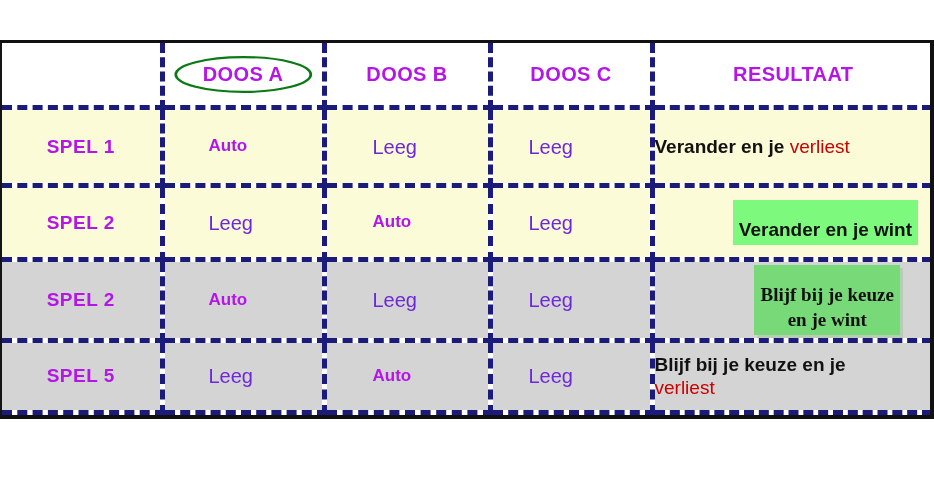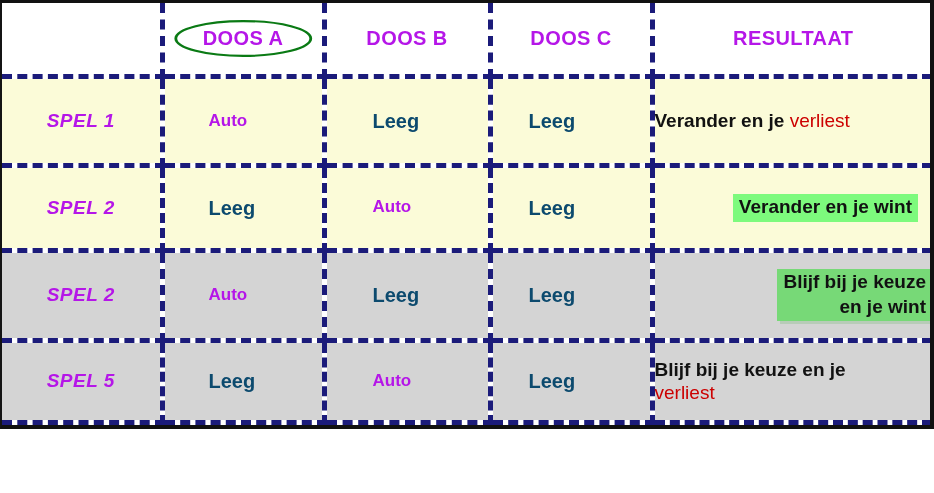--- a/index.html
+++ b/index.html
@@ -7,28 +7,29 @@
     padding: 0;
     background: #ffffff;
   }
   body {
     font-family: "Liberation Sans", sans-serif;
   }
 
   #table-root {
     position: relative;
     width: 934px;
-    height: 429px;
+    height: 379px;
     box-sizing: border-box;
     background: #ffffff;
     border-top: 3px solid #111111;
     border-left: 2px solid #141414;
     border-right: 4px solid #111111;
     border-bottom: 4px solid #111111;
     overflow: hidden;
+    margin-top: 40px;
   }
 
   .grid {
     position: absolute;
     left: 0; top: 0;
     width: 100%;
     height: 100%;
     border-collapse: collapse;
     table-layout: fixed;
   }
@@ -75,30 +76,29 @@
     font-size: 20px;
     letter-spacing: 0.4px;
     text-align: center;
   }
   .spel-text {
     color: #b516e8;
     font-weight: bold;
     font-size: 19px;
     letter-spacing: 0.5px;
     text-align: center;
-    font-style: italic;
   }
   .cell-auto {
     color: #b516e8;
     font-weight: bold;
     font-size: 17px;
   }
   .cell-leeg {
-    color: #0c4a6e;
-    font-weight: bold;
+    color: #6d28d9;
+    font-weight: normal;
     font-size: 20px;
   }
   .box-cell-inner {
     padding-left: 48px;
     line-height: 1.1;
   }
   .box-cell-inner.shift-a { padding-left: 44px; }
   .box-cell-inner.shift-b { padding-left: 46px; }
   .box-cell-inner.shift-c { padding-left: 36px; }
 
@@ -117,32 +117,32 @@
     font-weight: normal;
   }
 
   .win-chip {
     display: inline-block;
     background: #7dfa7d;
     color: #111111;
     font-weight: bold;
     font-size: 19px;
     line-height: 1.3;
-    padding: 1px 6px 2px 6px;
+    padding: 18px 6px 2px 6px;
     white-space: nowrap;
   }
   .win-chip.muted {
     background: #77d977;
     box-shadow: 3px 3px 0 0 #b8ccb8;
     white-space: normal;
   }
 
   .result-right   { text-align: right;  padding-right: 14px; }
   .result-left    { text-align: left; }
-  .result-chipwrap-r4 { text-align: right; padding-left: 68px; }
+  .result-chipwrap-r4 { text-align: center; padding-left: 68px; font-family: Liberation Serif, serif; }
 
   
   .ellipse-wrap {
     position: relative;
     display: inline-block;
     padding: 8px 30px;
   }
   .ellipse-wrap svg {
     position: absolute;
     left: 0; top: 0;

